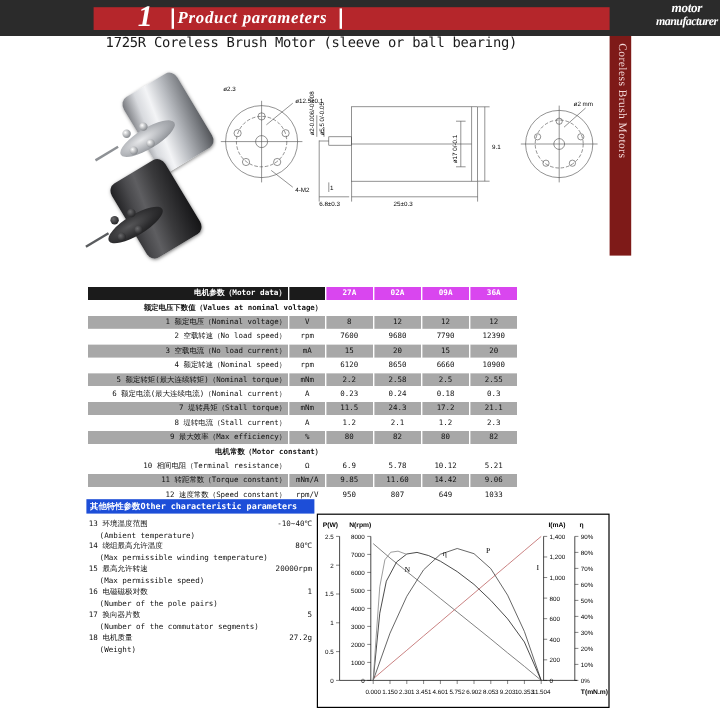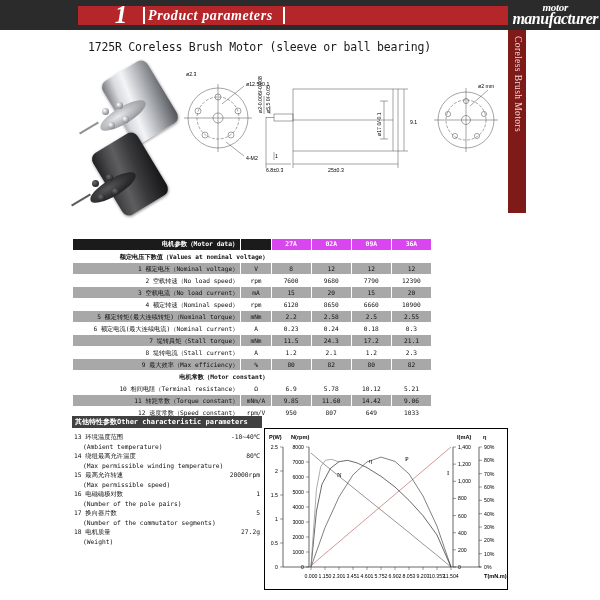--- a/index.html
+++ b/index.html
@@ -58,21 +58,21 @@
   .brand {
     position: absolute; right: 2px; top: 1px;
     text-align: center;
     font-family: "Liberation Serif", serif;
     font-style: italic;
     font-weight: bold;
     color: #ffffff;
     line-height: 12px;
   }
   .brand .b1 { font-size: 11px; display:block; letter-spacing:-0.3px;}
-  .brand .b2 { font-size: 16px; display:block; letter-spacing:-0.5px;}
+  .brand .b2 { font-size: 10px; display:block; letter-spacing:-0.5px;}
 
   
   .sidetab {
     position: absolute; left: 508px; top: 30px;
     width: 18px; height: 183px;
     background: #7e1a18;
   }
   .sidetab span {
     display: block;
     transform: rotate(90deg);
@@ -80,21 +80,21 @@
     position: absolute; left: 15px; top: 6px;
     white-space: nowrap;
     color: #f4d9d9;
     font-size: 9.5px;
     font-family: "Liberation Serif", serif;
     letter-spacing: 0.4px;
   }
 
   
   .prod-title {
-    position: absolute; left: 88px; top: 40px;
+    position: absolute; left: 88px; top: 28px;
     font-family: "DejaVu Sans Mono", monospace;
     font-size: 11.5px;
     color: #1a1a1a;
     letter-spacing: -0.2px;
   }
 
   
   .photo-area { position:absolute; left:78px; top:58px; width:120px; height:150px;}
   .motor-photo { position:absolute; }
   .m-silver { left: 14px; top: 0px; }
@@ -168,21 +168,21 @@
   .c-name { width: 168px; text-align: right; }
   .c-unit { width: 30px;  text-align: center; }
   .c-val  { width: 40px;  text-align: center; }
   .r-head .c-val { background:#d946ef; }
   .r-const td { background:#ffffff; font-weight:bold; color:#111; }
 
   
   .other-head {
     position:absolute; left:72px; top:416px;
     width: 190px; height: 12px;
-    background:#404040; color:#fff;
+    background:#1d4ed8; color:#fff;
     font-family:"DejaVu Sans Mono", monospace;
     font-size:7px; font-weight:bold;
     line-height:12px; padding-left:3px;
     white-space:nowrap;
   }
   .other-list {
     position:absolute; left:72px; top:432px;
     width: 190px;
     font-family:"DejaVu Sans Mono", monospace;
     font-size:6.3px;

